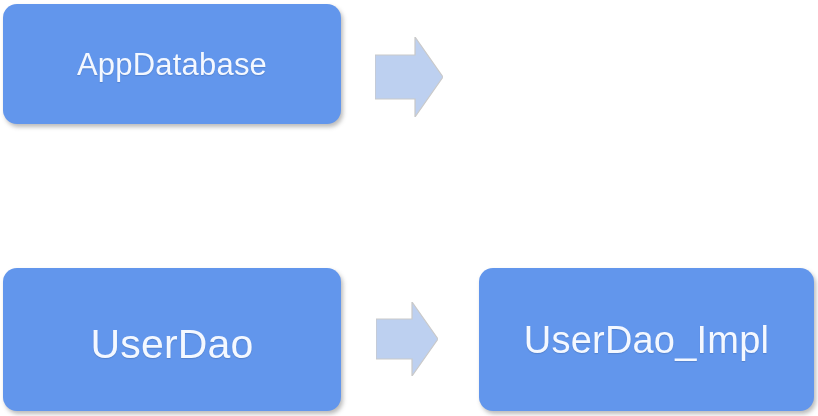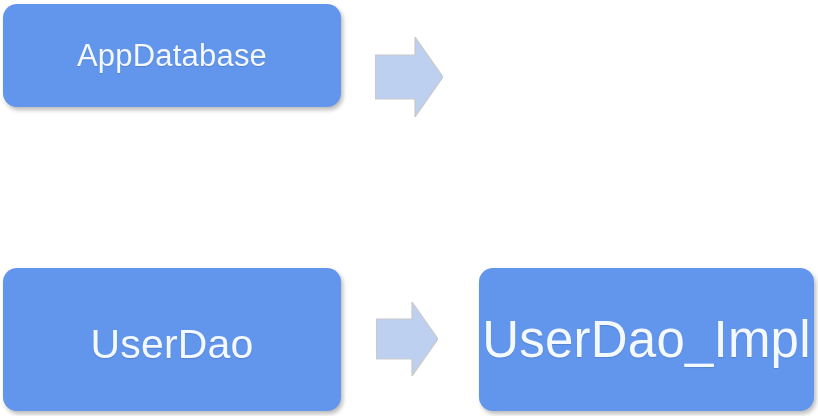--- a/index.html
+++ b/index.html
@@ -42,21 +42,21 @@
     white-space: nowrap;
     line-height: 1;
     text-shadow: 0 1px 1px rgba(40, 70, 120, 0.25);
   }
 
   
   #box-app-database {
     left: 3px;
     top: 4px;
     width: 338px;
-    height: 103px;
+    height: 120px;
   }
   #box-app-database .node-label { font-size: 31px; }
 
   #box-app-database-impl {
     left: 478px;
     top: 5px;
     width: 335px;
     height: 145px;
   }
   #box-app-database-impl .node-label { font-size: 31px; }
@@ -69,21 +69,21 @@
     height: 143px;
   }
   #box-user-dao .node-label { font-size: 41px; margin-top: 9px; }
 
   #box-user-dao-impl {
     left: 479px;
     top: 268px;
     width: 335px;
     height: 143px;
   }
-  #box-user-dao-impl .node-label { font-size: 51px; }
+  #box-user-dao-impl .node-label { font-size: 38px; }
 
   
   .block-arrow {
     position: absolute;
   }
   .block-arrow svg {
     display: block;
     width: 100%;
     height: 100%;
   }

